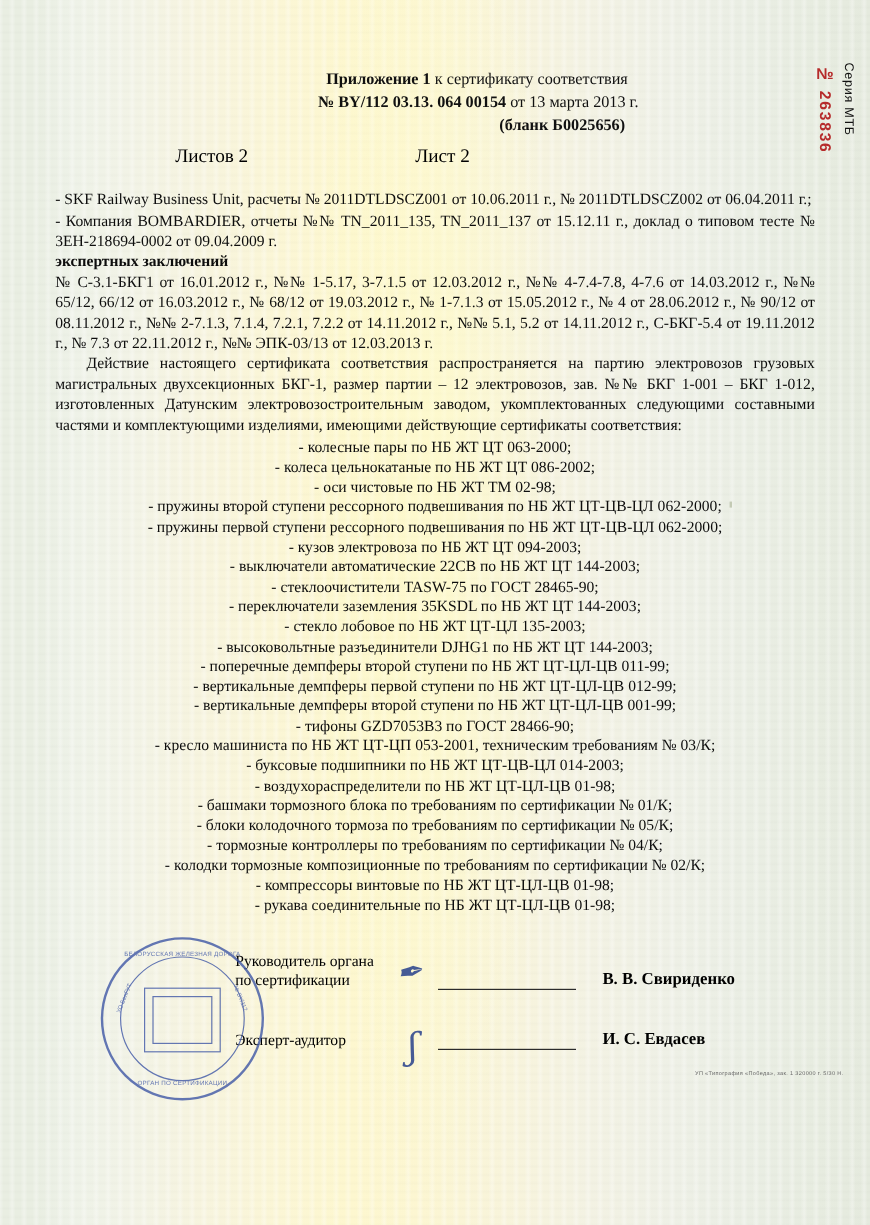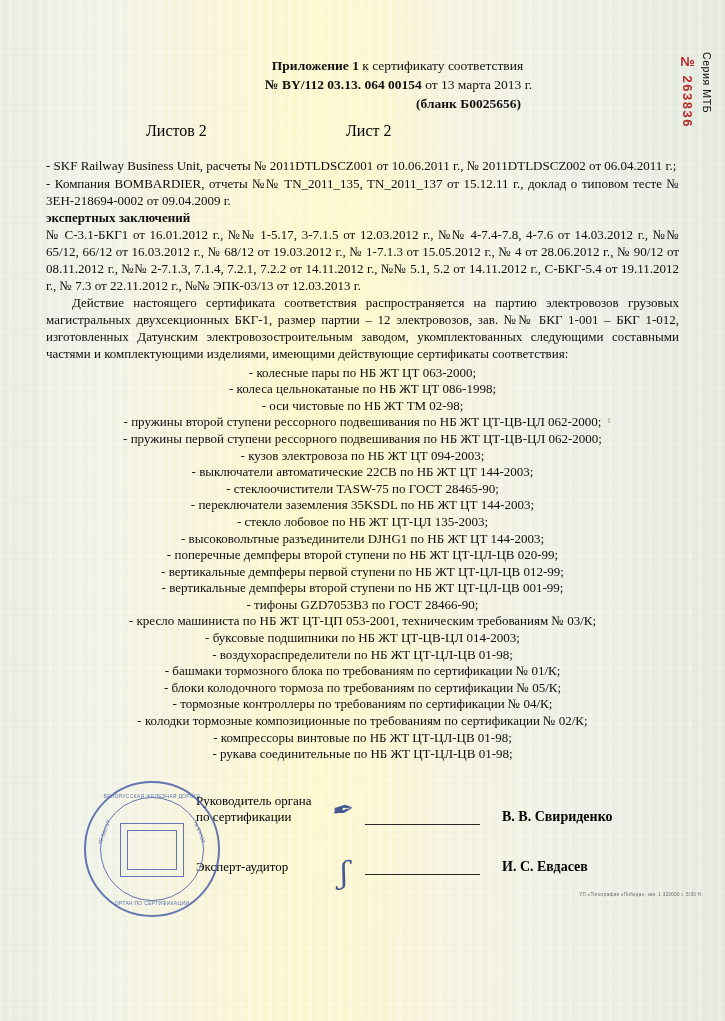--- a/index.html
+++ b/index.html
@@ -293,31 +293,31 @@
 
     <div class="body">
       <p class="just">- SKF Railway Business Unit, расчеты № 2011DTLDSCZ001 от 10.06.2011 г., № 2011DTLDSCZ002 от 06.04.2011 г.;</p>
       <p class="just">- Компания BOMBARDIER, отчеты №№ TN_2011_135, TN_2011_137 от 15.12.11 г., доклад о типовом тесте № 3ЕН-218694-0002 от 09.04.2009 г.</p>
       <p class="bold-head">экспертных заключений</p>
       <p class="just">№ С-3.1-БКГ1 от 16.01.2012 г., №№ 1-5.17, 3-7.1.5 от 12.03.2012 г., №№ 4-7.4-7.8, 4-7.6 от 14.03.2012 г., №№ 65/12, 66/12 от 16.03.2012 г., № 68/12 от 19.03.2012 г., № 1-7.1.3 от 15.05.2012 г., № 4 от 28.06.2012 г., № 90/12 от 08.11.2012 г., №№ 2-7.1.3, 7.1.4, 7.2.1, 7.2.2 от 14.11.2012 г., №№ 5.1, 5.2 от 14.11.2012 г., С-БКГ-5.4 от 19.11.2012 г., № 7.3 от 22.11.2012 г., №№ ЭПК-03/13 от 12.03.2013 г.</p>
       <p class="just indent">Действие настоящего сертификата соответствия распространяется на партию электровозов грузовых магистральных двухсекционных БКГ-1, размер партии – 12 электровозов, зав. №№ БКГ 1-001 – БКГ 1-012, изготовленных Датунским электровозостроительным заводом, укомплектованных следующими составными частями и комплектующими изделиями, имеющими действующие сертификаты соответствия:</p>
 
       <ul class="list">
         <li>- колесные пары по НБ ЖТ ЦТ 063-2000;</li>
-        <li>- колеса цельнокатаные по НБ ЖТ ЦТ 086-1998;</li>
+        <li>- колеса цельнокатаные по НБ ЖТ ЦТ 086-2002;</li>
         <li>- оси чистовые по НБ ЖТ ТМ 02-98;</li>
         <li>- пружины второй ступени рессорного подвешивания по НБ ЖТ ЦТ-ЦВ-ЦЛ 062-2000;</li>
         <li>- пружины  первой ступени рессорного подвешивания по НБ ЖТ ЦТ-ЦВ-ЦЛ 062-2000;</li>
         <li>- кузов электровоза по НБ ЖТ ЦТ 094-2003;</li>
         <li>- выключатели автоматические 22СВ по НБ ЖТ ЦТ 144-2003;</li>
         <li>- стеклоочистители TASW-75 по ГОСТ 28465-90;</li>
         <li>- переключатели заземления 35KSDL по НБ ЖТ ЦТ 144-2003;</li>
         <li>- стекло лобовое по НБ ЖТ ЦТ-ЦЛ 135-2003;</li>
         <li>- высоковольтные разъединители DJHG1 по НБ ЖТ ЦТ 144-2003;</li>
-        <li>- поперечные демпферы второй ступени по НБ ЖТ ЦТ-ЦЛ-ЦВ 020-99;</li>
+        <li>- поперечные демпферы второй ступени по НБ ЖТ ЦТ-ЦЛ-ЦВ 011-99;</li>
         <li>- вертикальные демпферы первой ступени по НБ ЖТ ЦТ-ЦЛ-ЦВ 012-99;</li>
         <li>- вертикальные демпферы второй ступени по НБ ЖТ ЦТ-ЦЛ-ЦВ 001-99;</li>
         <li>- тифоны  GZD7053B3 по ГОСТ 28466-90;</li>
         <li>- кресло машиниста по НБ ЖТ ЦТ-ЦП 053-2001, техническим требованиям № 03/К;</li>
         <li>- буксовые подшипники по НБ ЖТ ЦТ-ЦВ-ЦЛ 014-2003;</li>
         <li>- воздухораспределители по НБ ЖТ ЦТ-ЦЛ-ЦВ 01-98;</li>
         <li>- башмаки тормозного блока по требованиям по сертификации № 01/К;</li>
         <li>- блоки колодочного тормоза по требованиям по сертификации № 05/К;</li>
         <li>- тормозные контроллеры по требованиям по сертификации № 04/К;</li>
         <li>- колодки тормозные композиционные по требованиям по сертификации № 02/К;</li>

